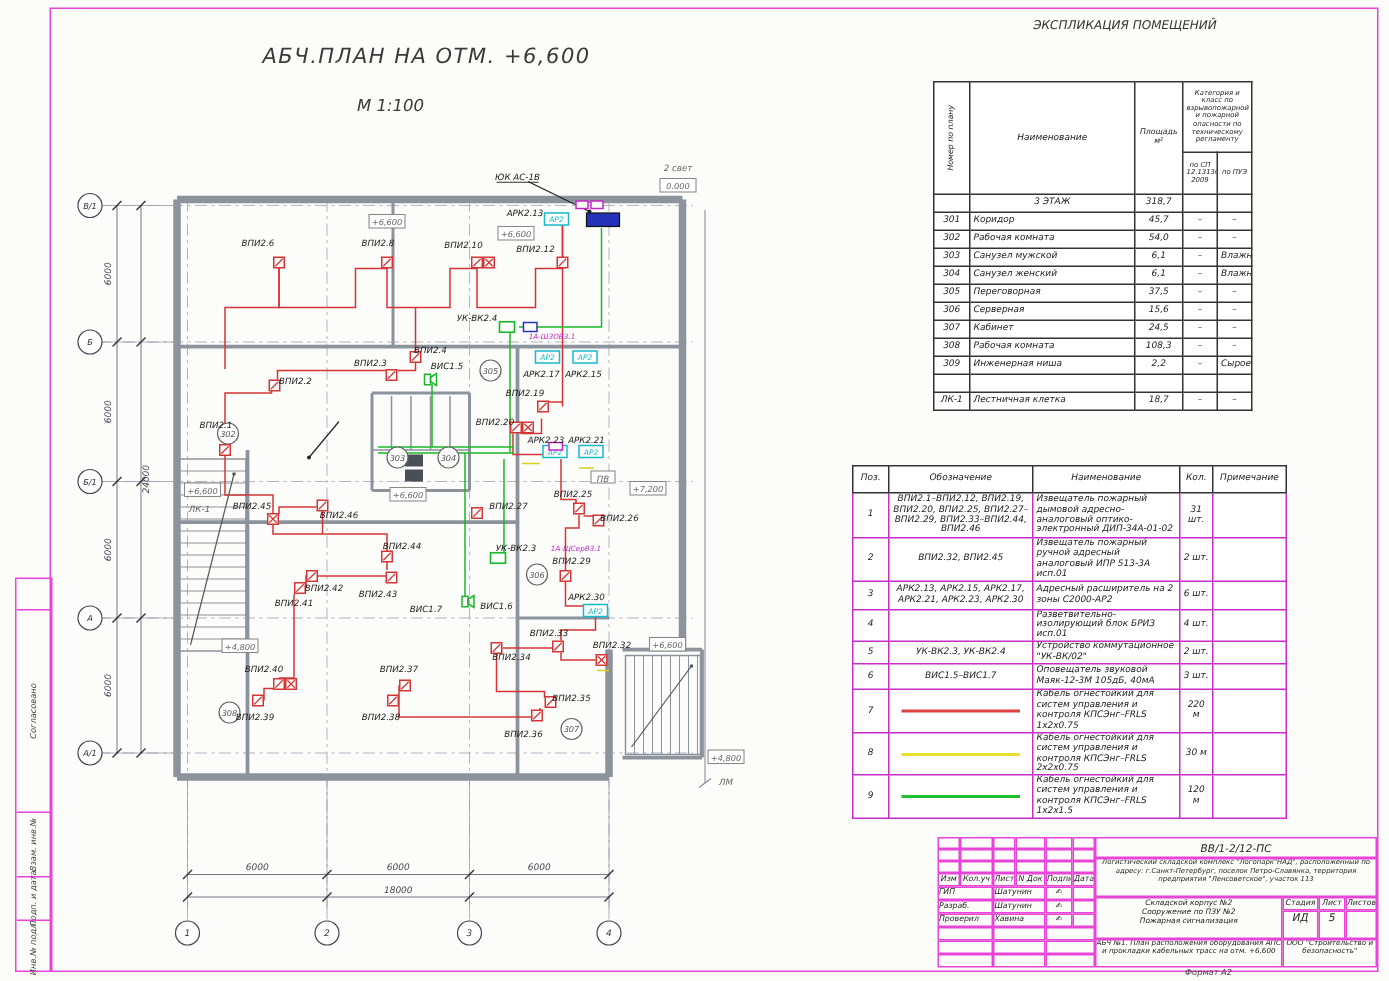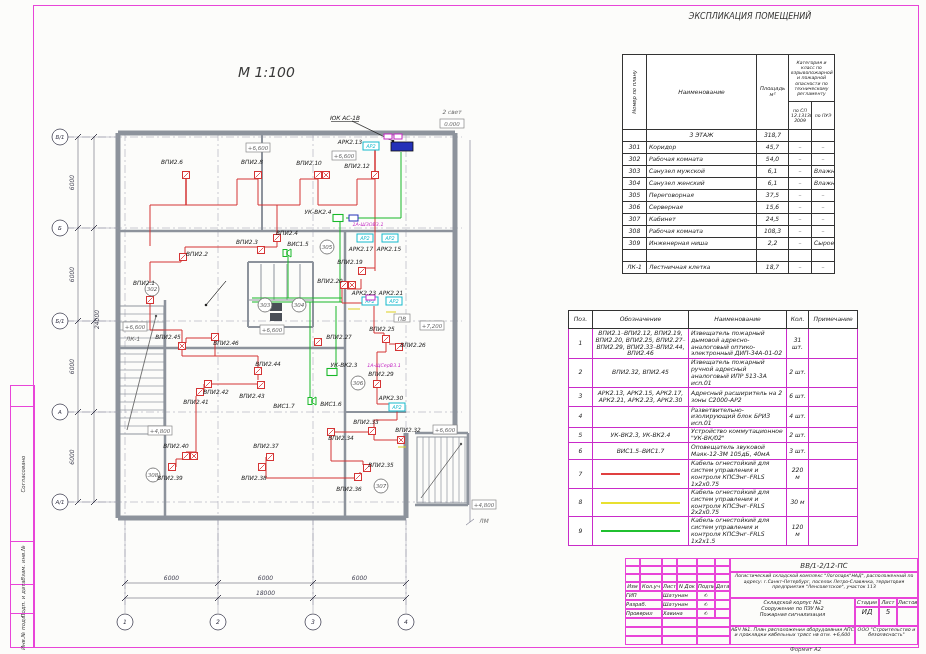--- a/index.html
+++ b/index.html
@@ -4,21 +4,21 @@
 <style>
   html,body{margin:0;padding:0;background:#e8e8e8;}
   .sheet{position:relative;width:926px;height:654px;background:#fcfcfa;overflow:hidden;
          font-family:"DejaVu Sans",sans-serif;color:#222;}
   .frame{position:absolute;left:33px;top:5px;right:7px;bottom:6px;border:1.5px solid #e845d8;}
   .lstrip{position:absolute;left:10px;top:385px;width:23px;bottom:6px;border:1px solid #e845d8;}
   .lcell{position:absolute;left:0;width:100%;border-top:1px solid #e845d8;box-sizing:border-box;}
   .lcell span{position:absolute;left:50%;top:50%;transform:translate(-50%,-50%) rotate(-90deg);
               white-space:nowrap;font-size:5.5px;font-style:italic;color:#444;}
   .ptitle{position:absolute;left:175px;top:30px;font-size:14px;font-style:italic;color:#3a3a3a;letter-spacing:1px;}
-  .pscale{position:absolute;left:238px;top:64px;font-size:14px;font-style:italic;color:#3a3a3a;}
+  .pscale{position:absolute;left:238px;top:64px;font-size:11px;font-style:italic;color:#3a3a3a;}
   svg.plan{position:absolute;left:0;top:0;}
   
   .tbl{position:absolute;border-collapse:collapse;table-layout:fixed;background:#fff;}
   .tbl td,.tbl th{border:0.8px solid #333;font-weight:normal;font-style:italic;
       font-size:6px;line-height:1.15;padding:0 2px;overflow:hidden;}
   .ex-title{position:absolute;left:620px;top:12px;width:260px;text-align:center;
       font-size:8px;font-style:italic;color:#333;}
   .sp-title{position:absolute;left:568px;top:296px;width:289px;text-align:center;
       font-size:7.5px;font-style:italic;color:#333;}
   .rot{writing-mode:vertical-rl;transform:rotate(180deg);white-space:nowrap;margin:0 auto;}
@@ -47,20 +47,21 @@
       </div>
       <div class="lcell" style="top: 198px; height: 29px;">
         <span>Подп. и дата</span>
       </div>
       <div class="lcell" style="top: 227px; height: 36px;">
         <span>Инв.№ подл.</span>
       </div>
     </div>
 <div class="fmt">Формат А2</div>
 
+<div class="ptitle">АБЧ.ПЛАН НА ОТМ. +6,600</div>
 <div class="pscale">М 1:100</div>
 
 <svg class="plan" width="926" height="654" viewBox="0 0 926 654">
       <line x1="125" y1="133" x2="125" y2="608" stroke="#aab" stroke-width="0.6" stroke-dasharray="8 3 2 3"></line>
       <line x1="218" y1="133" x2="218" y2="608" stroke="#aab" stroke-width="0.6" stroke-dasharray="8 3 2 3"></line>
       <line x1="313" y1="133" x2="313" y2="608" stroke="#aab" stroke-width="0.6" stroke-dasharray="8 3 2 3"></line>
       <line x1="406" y1="133" x2="406" y2="608" stroke="#aab" stroke-width="0.6" stroke-dasharray="8 3 2 3"></line>
       <line x1="66" y1="137" x2="462" y2="137" stroke="#aab" stroke-width="0.6" stroke-dasharray="8 3 2 3"></line>
       <line x1="66" y1="228" x2="462" y2="228" stroke="#aab" stroke-width="0.6" stroke-dasharray="8 3 2 3"></line>
       <line x1="66" y1="321" x2="462" y2="321" stroke="#aab" stroke-width="0.6" stroke-dasharray="8 3 2 3"></line>

